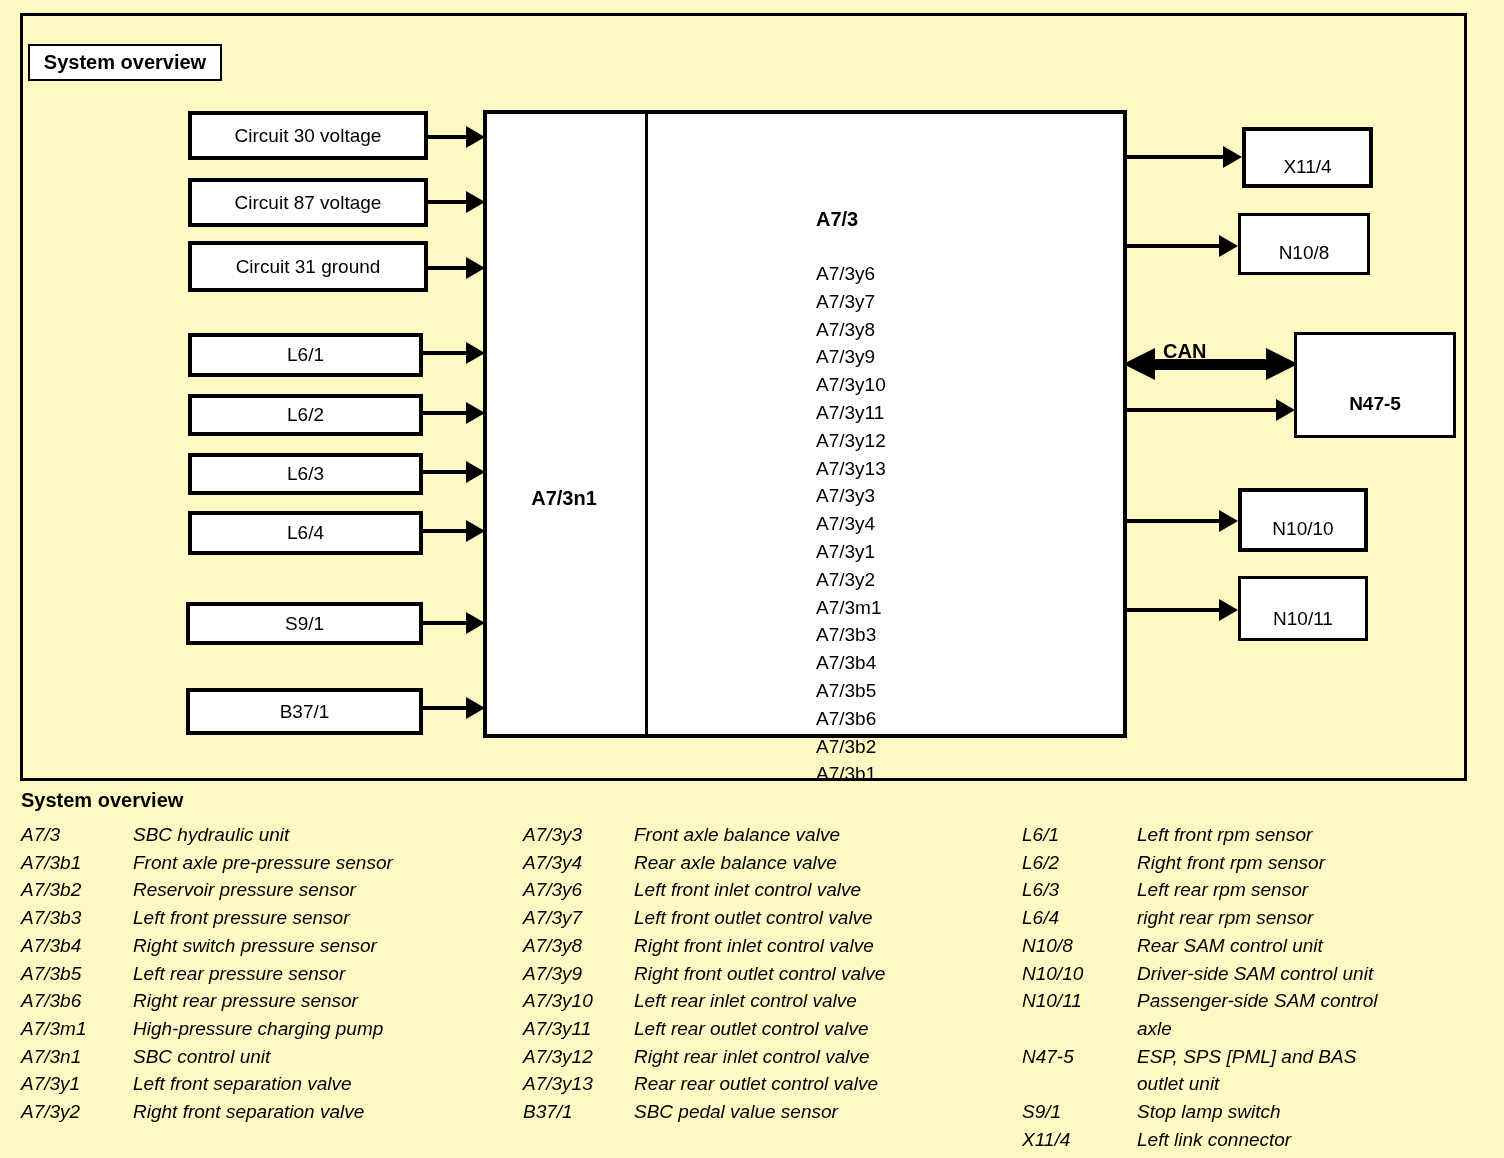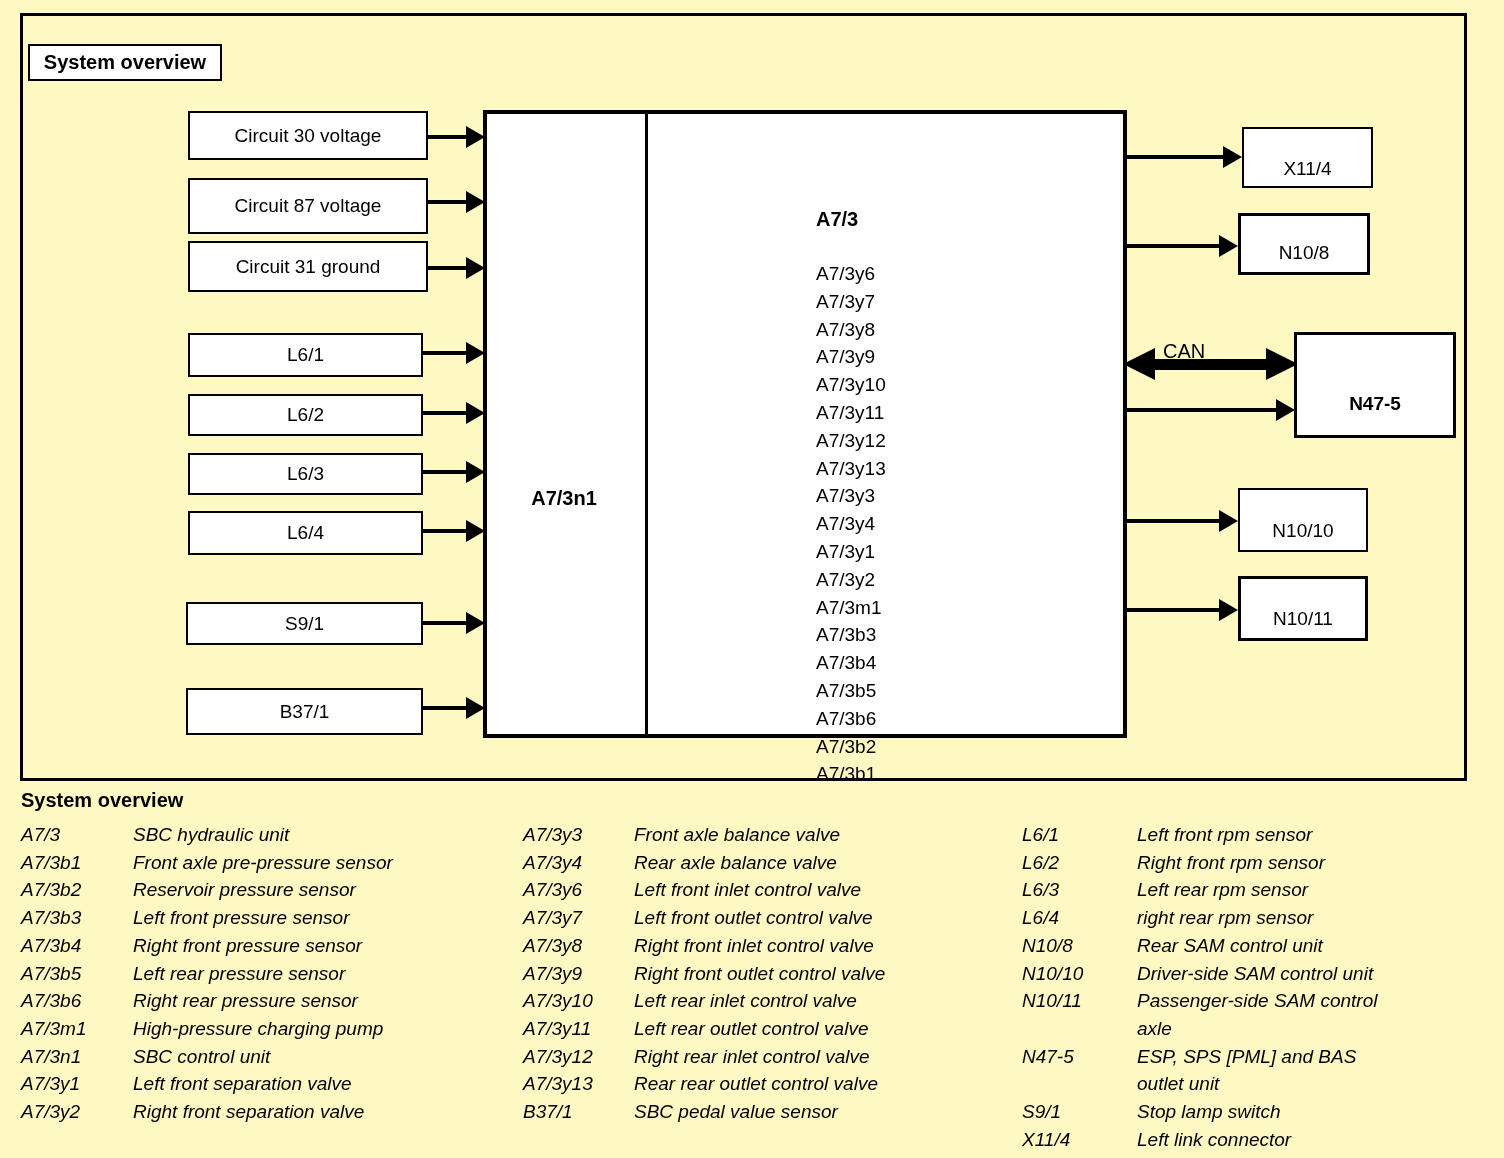--- a/index.html
+++ b/index.html
@@ -5,21 +5,21 @@
   * { margin:0; padding:0; box-sizing:border-box; }
   html,body { background:#ffffff; }
   body { width:1504px; height:1158px; font-family:"Liberation Sans","DejaVu Sans",sans-serif; color:#000; }
   .canvas { position:relative; width:1504px; height:1158px; background:#fef9c3; overflow:hidden; }
 
   .outer-border { position:absolute; left:20px; top:13px; width:1447px; height:768px; border:3px solid #000; }
 
   .title-box { position:absolute; left:28px; top:44px; width:194px; height:37px; border:2px solid #000;
                display:flex; align-items:center; justify-content:center; font-weight:bold; font-size:20px; background:#fff; }
 
-  .box { position:absolute; border:2px solid #000000; background:#fff; display:flex;
+  .box { position:absolute; border:4px solid #000000; background:#fff; display:flex;
          align-items:center; justify-content:center; font-size:19px; }
   .box.blabel { align-items:flex-end; }
   .box.bold { font-weight:bold; }
   .b3 { border-width:3px; }
 
   .central-box { position:absolute; left:483px; top:110px; width:644px; height:628px; border:4px solid #000; background:#fff; }
   .central-divider { position:absolute; left:645px; top:110px; width:3px; height:628px; background:#000; }
   .n1-label { position:absolute; left:483px; top:487px; width:162px; text-align:center; font-weight:bold; font-size:20px; }
   .a73-title { position:absolute; left:816px; top:208px; font-weight:bold; font-size:20px; }
   .comp-list { position:absolute; left:816px; top:260px; font-size:19px; line-height:27.8px; }
@@ -28,21 +28,21 @@
   .arrow .shaft { position:absolute; left:0; right:16px; top:9px; height:4px; background:#000; }
   .arrow .head { position:absolute; right:0; top:0; width:0; height:0;
                  border-top:11px solid transparent; border-bottom:11px solid transparent; border-left:19px solid #000; }
 
   .can-arrow { position:absolute; left:1123px; top:348px; width:175px; height:32px; }
   .can-arrow .cshaft { position:absolute; left:28px; right:28px; top:11px; height:11px; background:#000; }
   .can-arrow .chead-l { position:absolute; left:0; top:0; width:0; height:0;
                         border-top:16px solid transparent; border-bottom:16px solid transparent; border-right:32px solid #000; }
   .can-arrow .chead-r { position:absolute; right:0; top:0; width:0; height:0;
                         border-top:16px solid transparent; border-bottom:16px solid transparent; border-left:32px solid #000; }
-  .can-label { position:absolute; left:1163px; top:340px; font-weight:normal; font-size:20px; }
+  .can-label { position:absolute; left:1163px; top:340px; font-weight:bold; font-size:20px; }
 
   .legend-heading { position:absolute; left:21px; top:789px; font-weight:bold; font-size:20px; }
   .legend-col { position:absolute; top:821px; font-style:italic; font-size:19px; line-height:27.7px; }
   .legend-col.c1 { left:21px;  width:500px; }
   .legend-col.c2 { left:523px; width:495px; }
   .legend-col.c3 { left:1022px; width:460px; }
   .lrow { display:flex; align-items:flex-start; }
   .lcode { flex:0 0 112px; }
   .c2 .lcode { flex-basis:111px; }
   .c3 .lcode { flex-basis:115px; }
@@ -51,21 +51,21 @@
 </head>
 <body>
 
 <div class="canvas">
 
   <div class="outer-border"></div>
 
   <div class="title-box">System overview</div>
 
   <div class="box" style="left:188px;top:111px;width:240px;height:49px">Circuit 30 voltage</div>
-  <div class="box" style="left:188px;top:178px;width:240px;height:56px">Circuit 87 voltage</div>
+  <div class="box" style="left:188px;top:178px;width:240px;height:49px">Circuit 87 voltage</div>
   <div class="box" style="left:188px;top:241px;width:240px;height:51px">Circuit 31 ground</div>
   <div class="box" style="left:188px;top:333px;width:235px;height:44px">L6/1</div>
   <div class="box" style="left:188px;top:394px;width:235px;height:42px">L6/2</div>
   <div class="box" style="left:188px;top:453px;width:235px;height:42px">L6/3</div>
   <div class="box" style="left:188px;top:511px;width:235px;height:44px">L6/4</div>
   <div class="box" style="left:186px;top:602px;width:237px;height:43px">S9/1</div>
   <div class="box" style="left:186px;top:688px;width:237px;height:47px">B37/1</div>
 
   <div class="arrow" style="left:428px;top:126px;width:57px">
       <div class="shaft"></div>
@@ -178,21 +178,21 @@
     <div class="lrow">
         <span class="lcode">A7/3b2</span>
         <span class="ldesc">Reservoir pressure sensor</span>
       </div>
     <div class="lrow">
         <span class="lcode">A7/3b3</span>
         <span class="ldesc">Left front pressure sensor</span>
       </div>
     <div class="lrow">
         <span class="lcode">A7/3b4</span>
-        <span class="ldesc">Right front pressure sensor</span>
+        <span class="ldesc">Right switch pressure sensor</span>
       </div>
     <div class="lrow">
         <span class="lcode">A7/3b5</span>
         <span class="ldesc">Left rear pressure sensor</span>
       </div>
     <div class="lrow">
         <span class="lcode">A7/3b6</span>
         <span class="ldesc">Right rear pressure sensor</span>
       </div>
     <div class="lrow">

